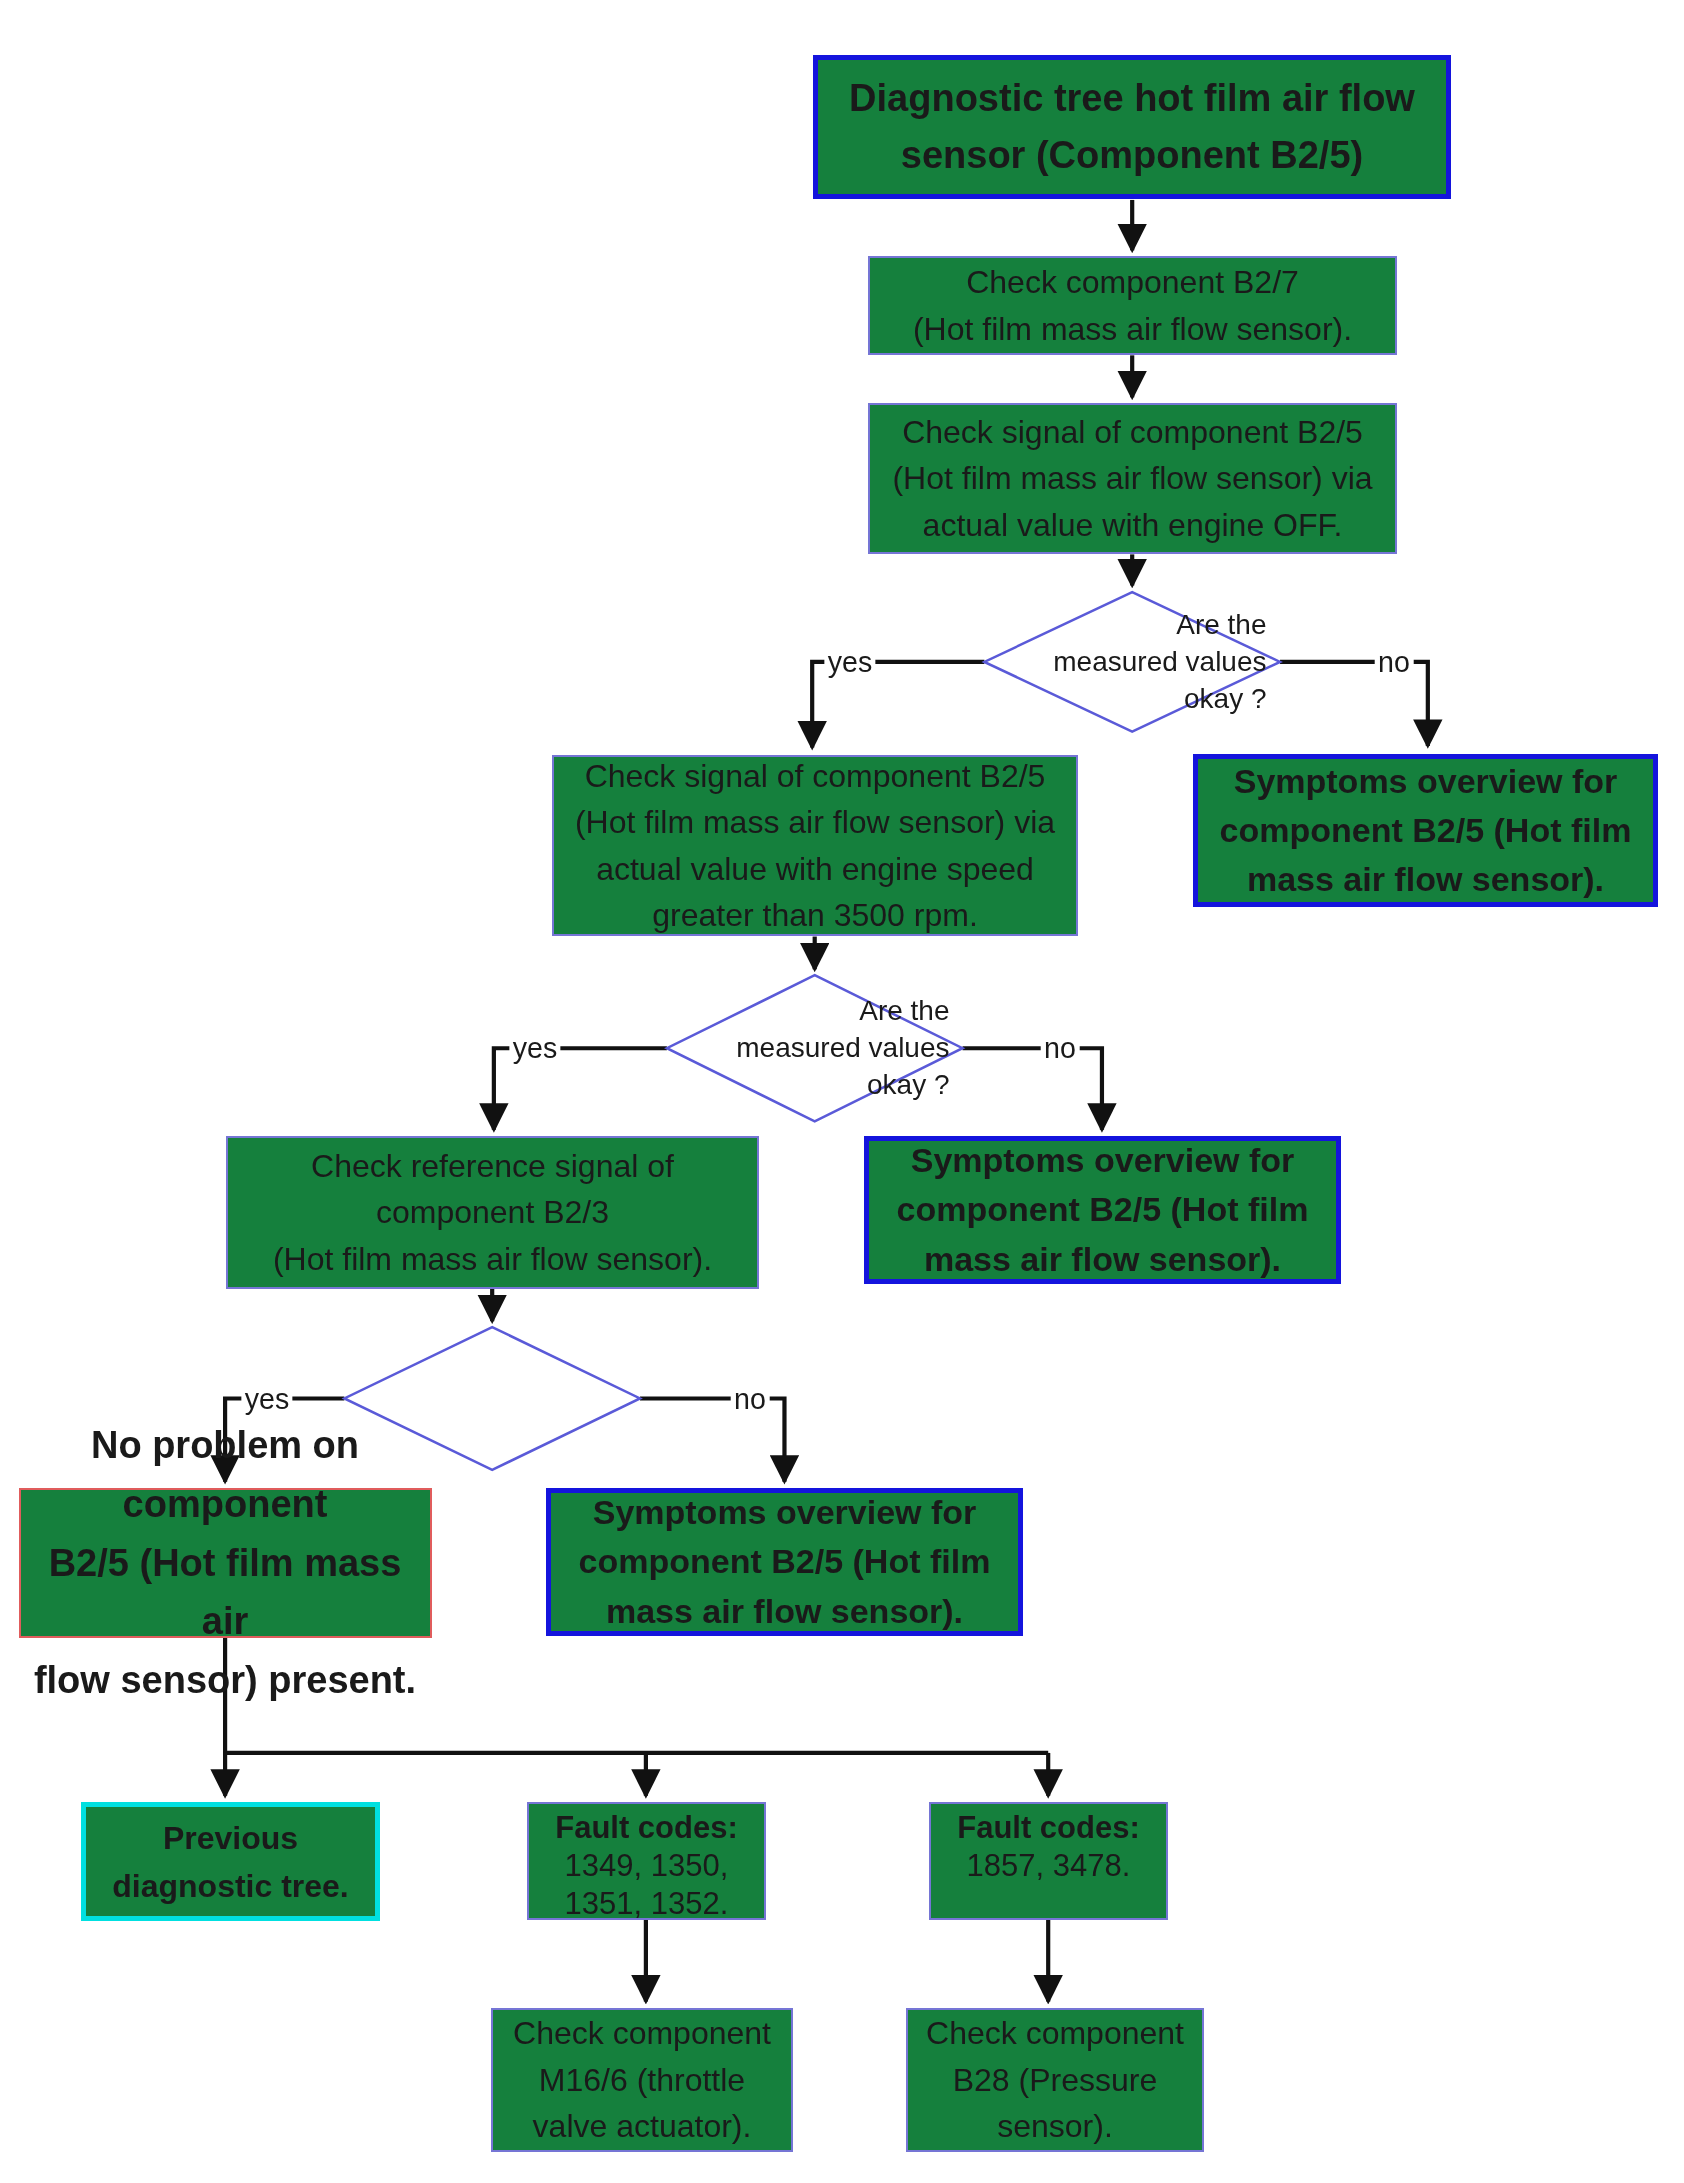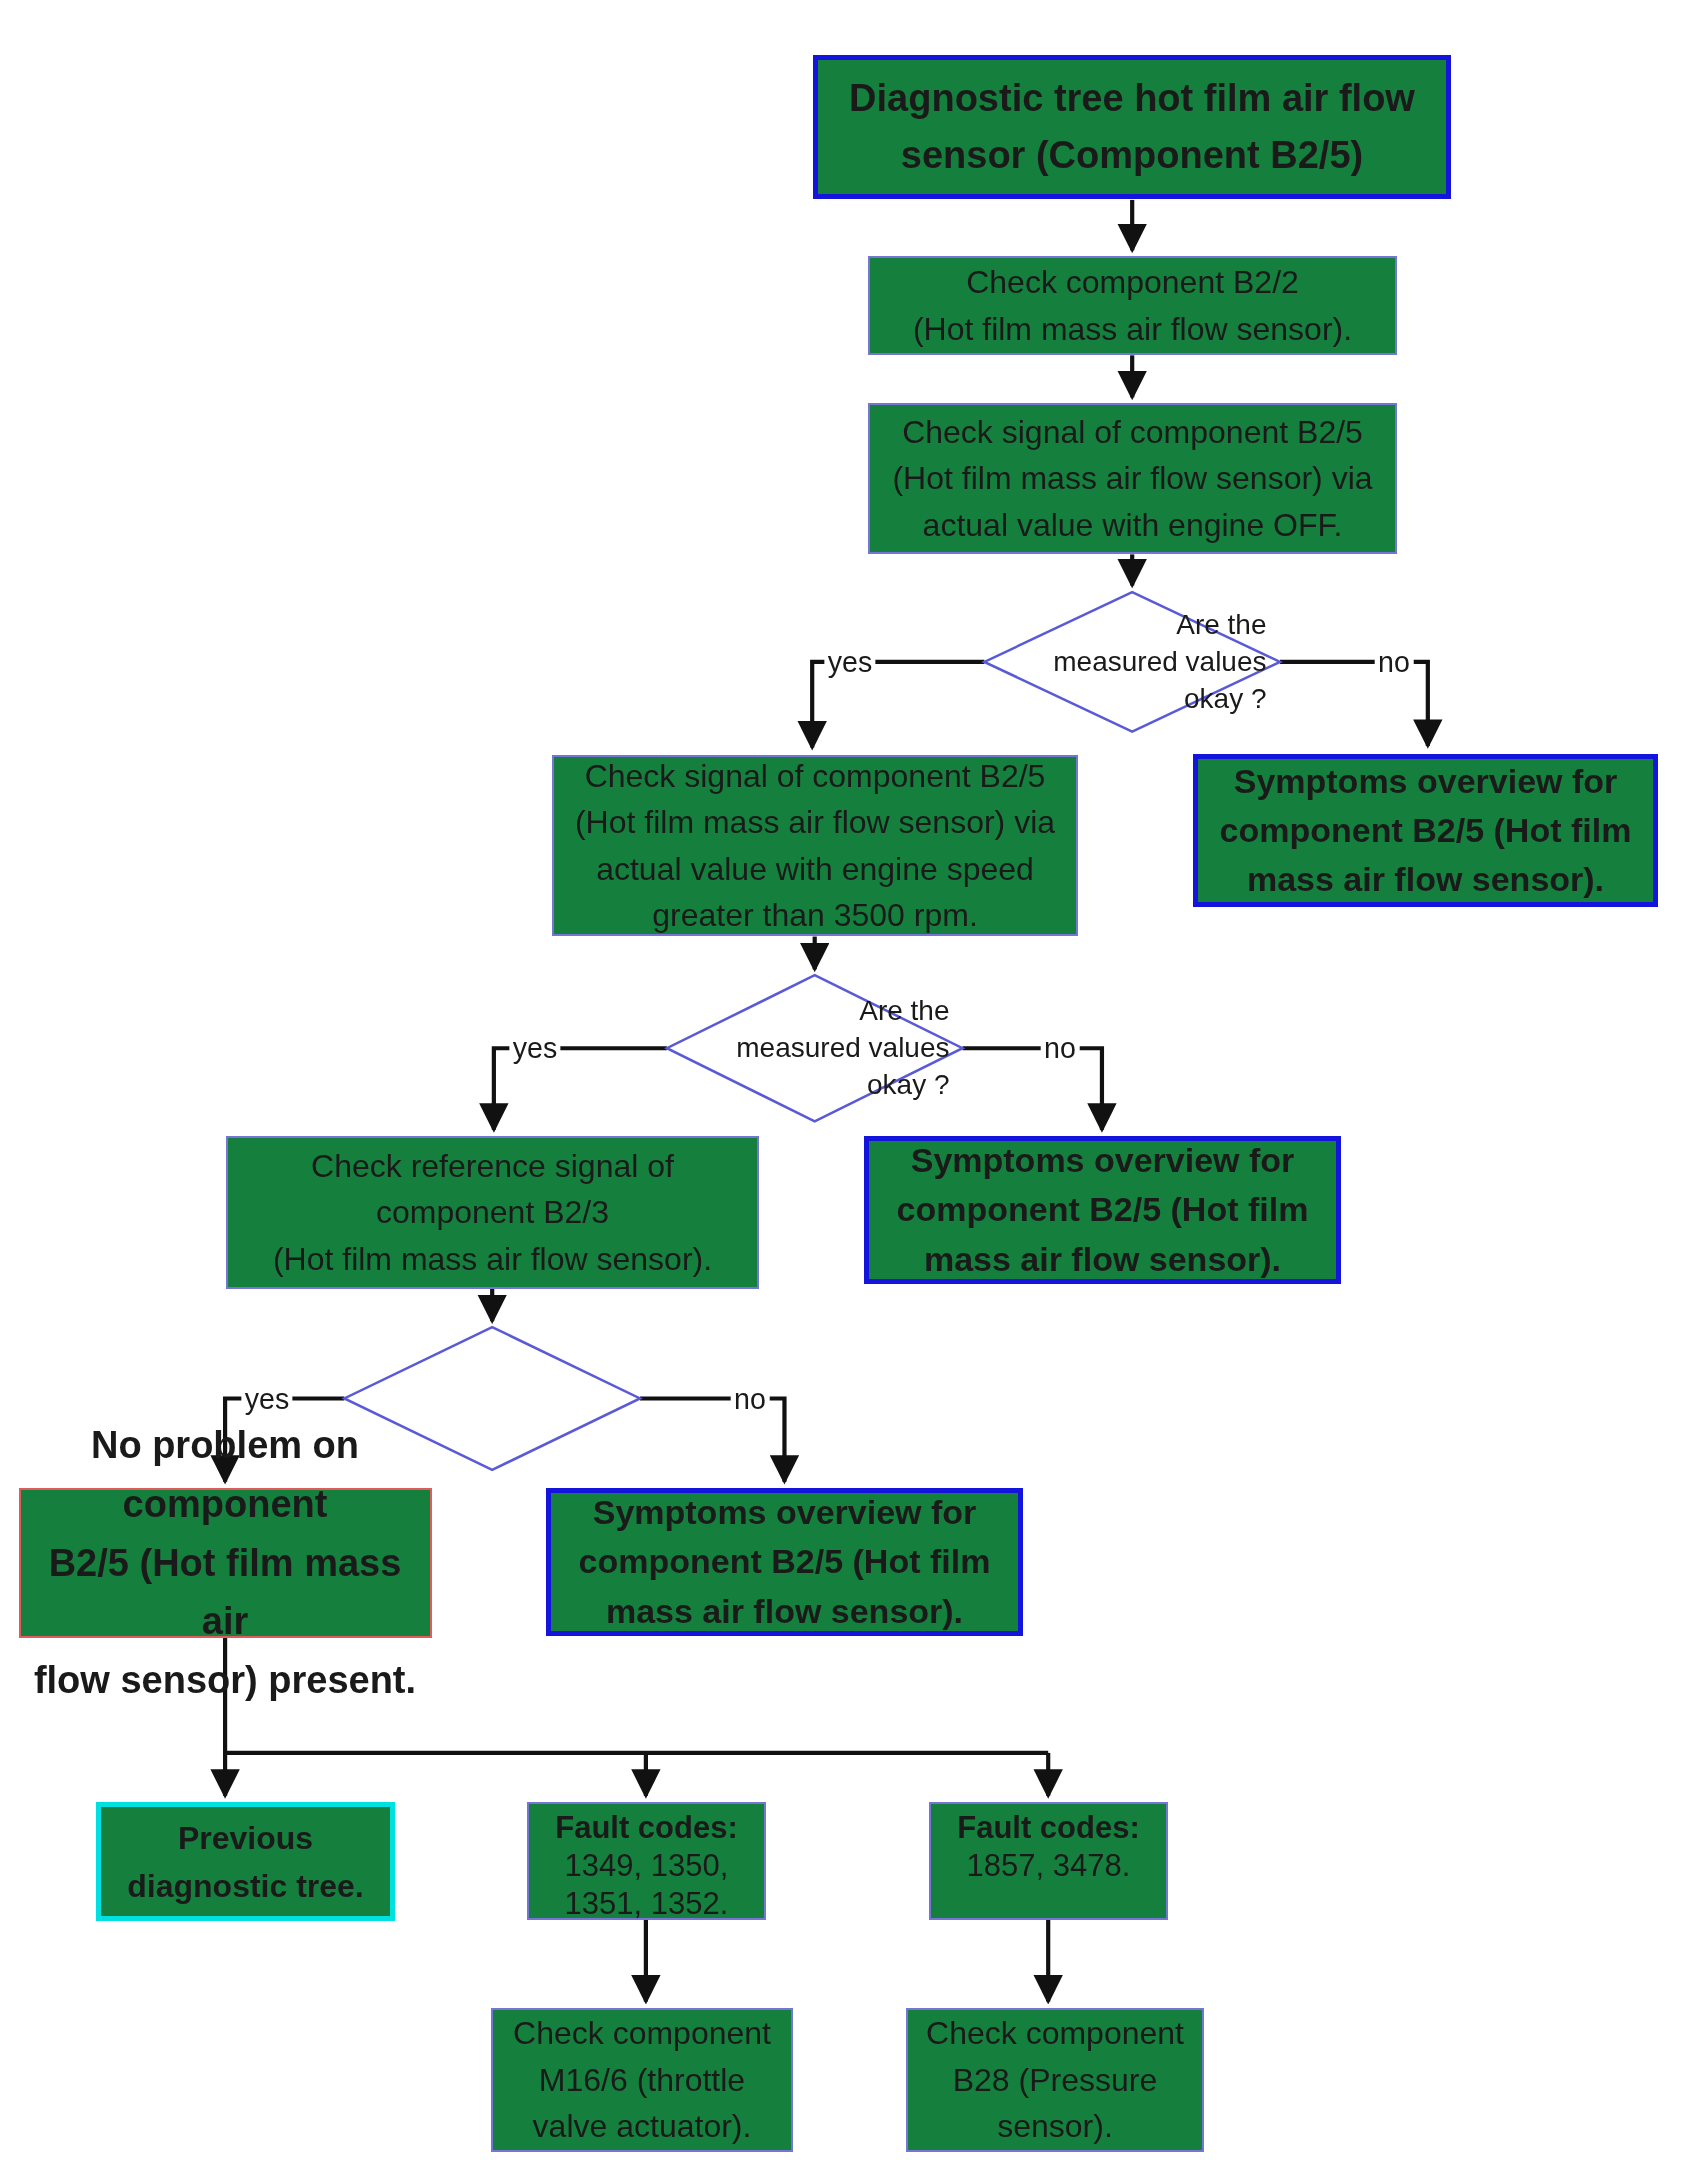--- a/index.html
+++ b/index.html
@@ -19,21 +19,21 @@
     background:#15803d;z-index:2;text-align:center;box-sizing:border-box;
   }
   .node-text{white-space:pre-line;display:block;}
   .box-normal{border:2.5px solid var(--normal-border,#7575d5);}
   .box-normal .node-text{font-size:32px;line-height:1.45;}
   .box-emph{border:5.9px solid var(--emphasis-border,#1414dd);}
   .box-emph .node-text{font-size:34px;font-weight:700;line-height:1.45;}
   .box-root .node-text{font-size:38px;font-weight:700;line-height:1.5;}
   .box-result{border:2.5px solid var(--result-border,#e05c5c);}
   .box-result .node-text{font-size:38px;line-height:1.55;font-weight:bold;}
-  .box-previous{border:5px solid var(--previous-border,#00e0e0);margin-left:15px;}
+  .box-previous{border:5px solid var(--previous-border,#00e0e0);}
   .box-previous .node-text{font-size:32px;font-weight:700;line-height:1.5;}
   .box-fault{border:2.5px solid var(--normal-border,#7575d5);flex-direction:column;justify-content:flex-start;padding-top:5px;}
   .fault-label{font-size:31px;font-weight:700;line-height:1.22;}
   .fault-codes{font-size:31px;line-height:1.22;white-space:pre-line;}
   .diamond-text{
     position:absolute;z-index:2;text-align:right;font-size:28px;line-height:1.32;
     transform:translate(-50%,-50%);white-space:pre-line;
   }
   .branch-label{
     position:absolute;z-index:3;background:#ffffff;font-size:28.6px;line-height:1;
@@ -80,21 +80,21 @@
     <polygon class="diamond" points="970,1161 1146,1248 970,1335 794,1248"></polygon>
     <polygon class="diamond" points="586,1580 762,1665 586,1750 410,1665"></polygon>
   </svg>
 
   <div class="node box-emph box-root" style="left:813px;top:55px;width:638px;height:144px">
     <span class="node-text">Diagnostic tree hot film air flow
 sensor (Component B2/5)</span>
   </div>
 
   <div class="node box-normal" style="left:868px;top:256px;width:529px;height:99px">
-    <span class="node-text">Check component B2/2
+    <span class="node-text">Check component B2/7
 (Hot film mass air flow sensor).</span>
   </div>
 
   <div class="node box-normal" style="left:868px;top:403px;width:529px;height:151px">
     <span class="node-text">Check signal of component B2/5
 (Hot film mass air flow sensor) via
 actual value with engine OFF.</span>
   </div>
 
   <div class="node box-normal" style="left:552px;top:755px;width:526px;height:181px">

